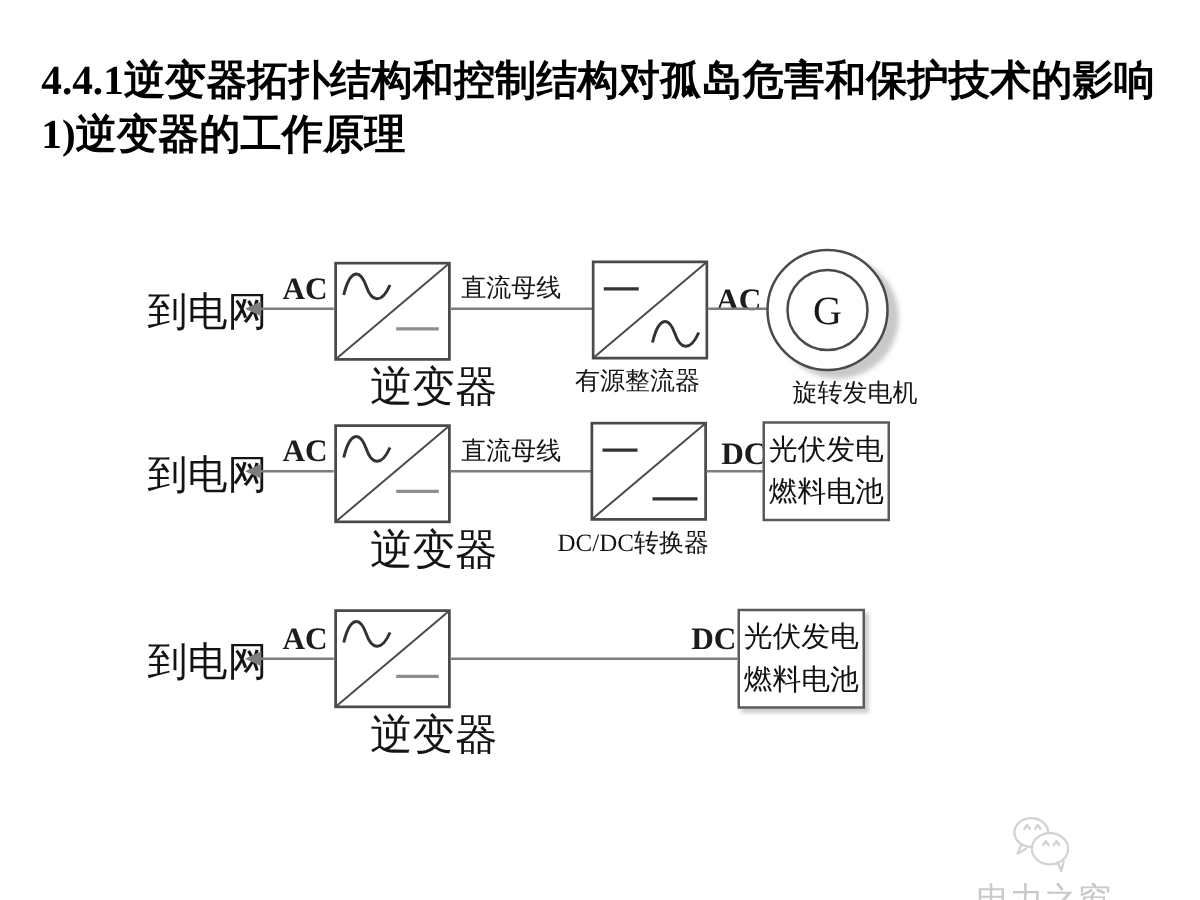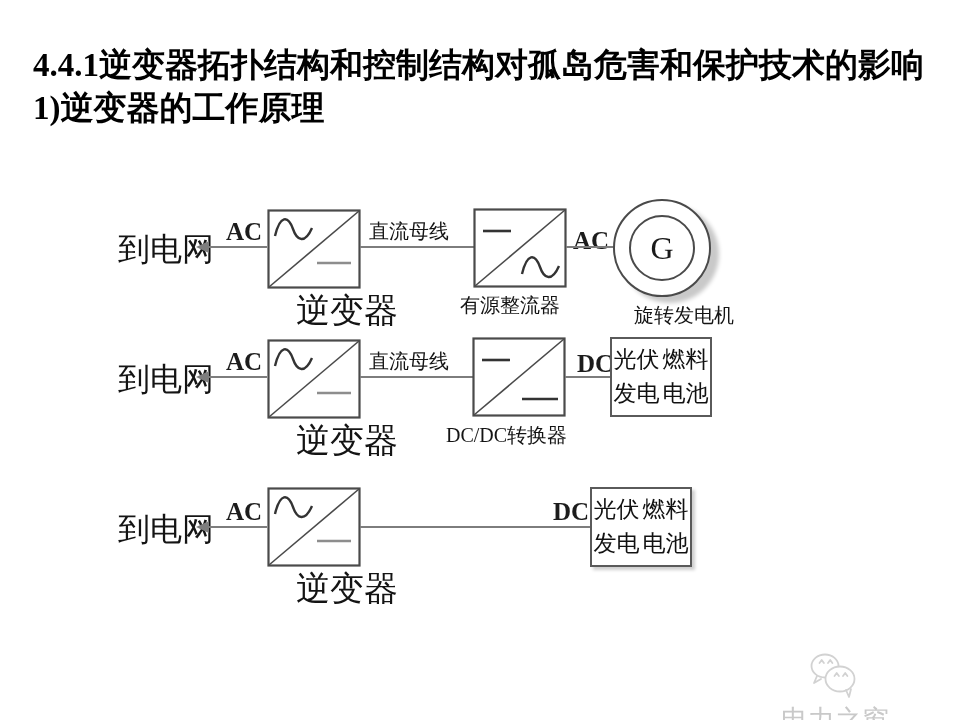--- a/index.html
+++ b/index.html
@@ -24,21 +24,21 @@
   }
   .hline { position:absolute; height:2px; background:#7d7d7d; }
   .arrow-left {
     position:absolute; width:0; height:0;
     border-top:6px solid transparent; border-bottom:6px solid transparent;
     border-right:13px solid #7d7d7d;
   }
   .boxsvg { position:absolute; }
   .pvbox {
     position:absolute; width:98px; height:76px; background:#ffffff;
-    border:2.5px solid #5a5a5a; display:flex; flex-direction:row;
+    border:2.5px solid #5a5a5a; display:flex; flex-direction:column;
     justify-content:center; align-items:center; font-size:23px;
     line-height:1.5; color:#111111; text-align:center;
   }
   .pvbox.shadowed { box-shadow:3px 3px 3px #cfcfcf; }
   .gen-outer {
     position:absolute; left:613px; top:199px; width:94px; height:94px;
     border:2.5px solid #4a4a4a; border-radius:50%; background:#ffffff;
     box-shadow:8px 6px 4px #c9c9c9;
   }
   .gen-inner {

